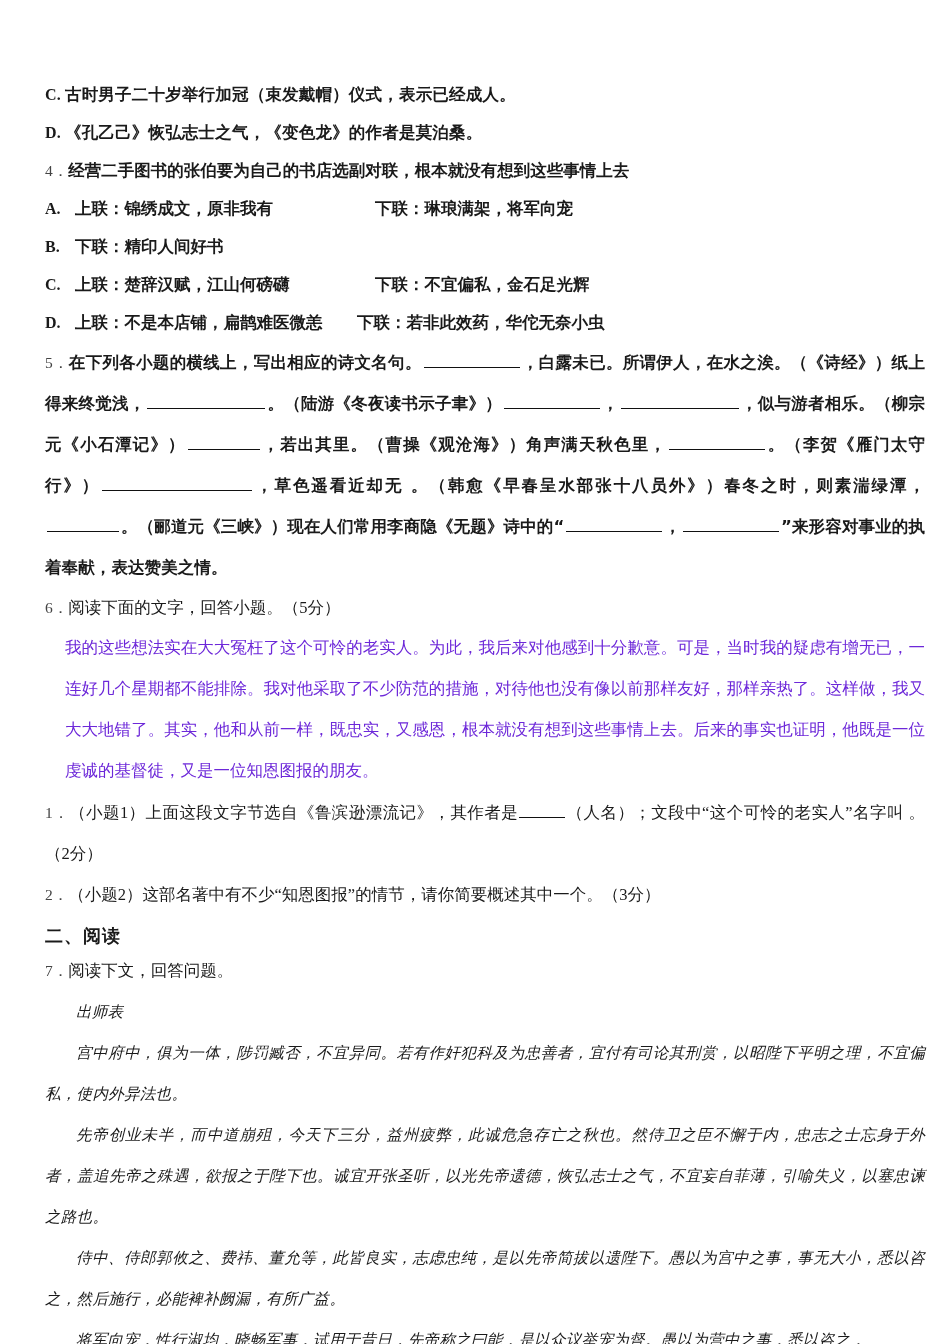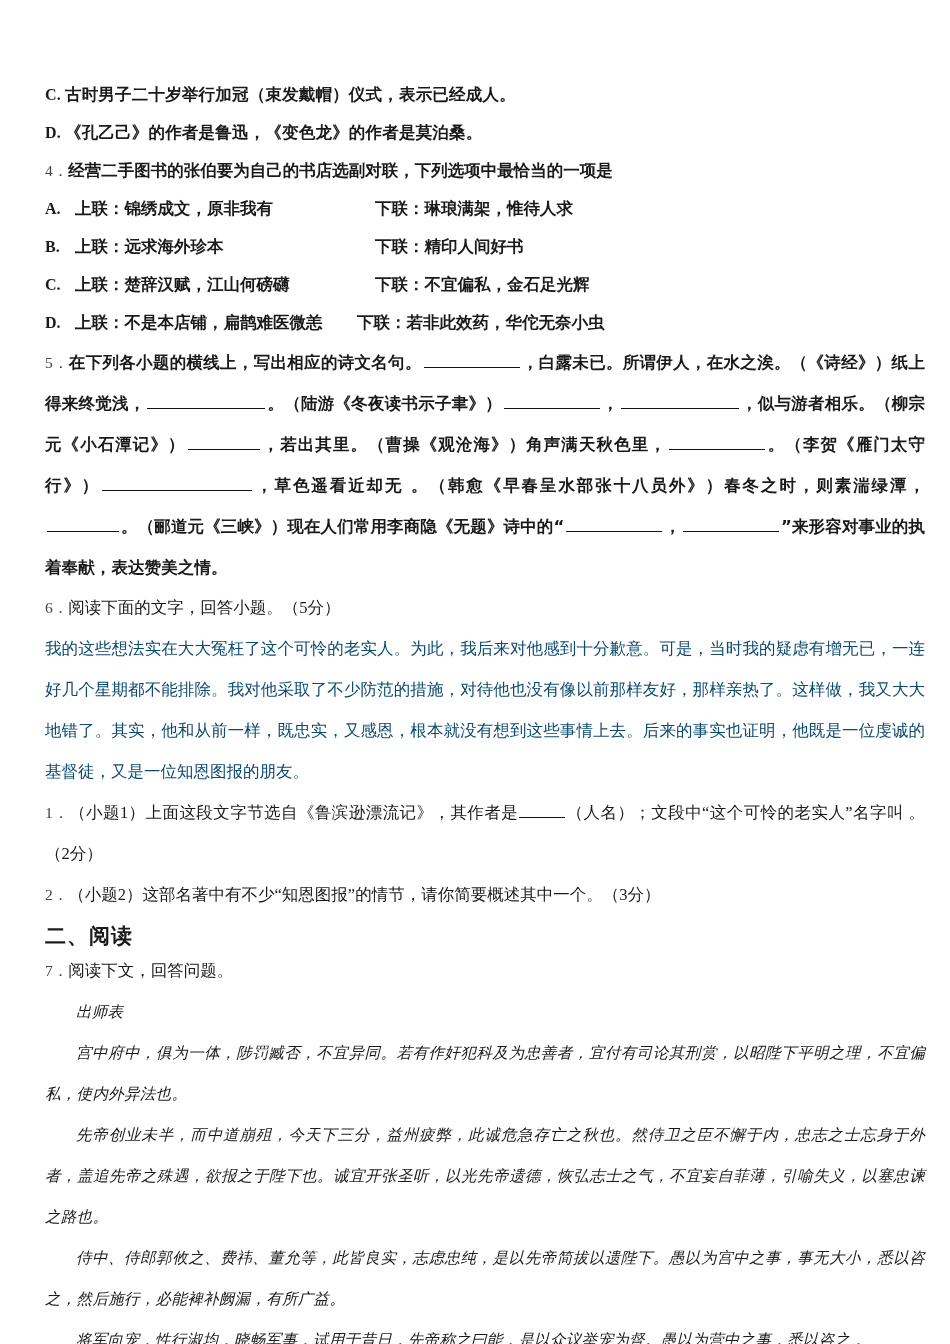--- a/index.html
+++ b/index.html
@@ -105,45 +105,46 @@
   .b-xl { width: 150px; }
 
   
   .q6-head {
     font-family: "Liberation Serif", "DejaVu Serif", serif;
     font-size: 16.5px;
     line-height: 40px;
     color: #1a1a1a;
   }
   .para-song {
-    font-family: Liberation Serif, serif;
-    font-size: 16.5px;
-    line-height: 41px;
-    text-align: justify;
-    text-justify: inter-character;
-    color: #0c4a6e;
+    font-family: Liberation Mono, monospace;
+    font-size: 16.5px;
+    line-height: 41px;
+    text-align: justify;
+    text-justify: inter-character;
+    color: #6d28d9;
+    margin-left: 20px;
   }
   .sub-q {
     font-family: "Liberation Serif", "DejaVu Serif", serif;
     font-size: 16.5px;
     line-height: 41px;
     text-align: justify;
     text-justify: inter-character;
   }
   .inline-blank {
     display: inline-block;
     border-bottom: 1.8px solid #111;
     width: 46px;
     height: 0.9em;
     vertical-align: baseline;
     margin: 0 1px;
   }
 
   .sec-head {
-    font-size: 21px;
+    font-size: 18px;
     font-weight: 700;
     line-height: 30px;
     margin-top: 6px;
     letter-spacing: 1px;
   }
 
   
   .kai {
     font-family: Liberation Serif, serif;
     font-style: italic;
@@ -160,35 +161,34 @@
 </head>
 <body>
 
 <div class="page">
   <div class="content">
 
     <div class="opt-line">
       <span class="lbl">C</span><span>古时男子二十岁举行加冠（束发戴帽）仪式，表示已经成人。</span>
     </div>
     <div class="opt-line">
-      <span class="lbl">D</span><span>《孔乙己》的作者是鲁迅，《变色龙》的作者是莫泊桑。</span>
+      <span class="lbl">D</span><span>《孔乙己》恢弘志士之气，《变色龙》的作者是莫泊桑。</span>
     </div>
 
     <div class="stem">
-      <span class="q-num">4．</span><span>经营二手图书的张伯要为自己的书店选副对联，下列选项中最恰当的一项是</span>
+      <span class="q-num">4．</span><span>经营二手图书的张伯要为自己的书店选副对联，根本就没有想到这些事情上去</span>
     </div>
 
     <div class="couplet">
       <span class="lbl">A</span>
       <span class="up">上联：锦绣成文，原非我有</span>
-      <span class="down">下联：琳琅满架，惟待人求</span>
+      <span class="down">下联：琳琅满架，将军向宠</span>
     </div>
     <div class="couplet">
       <span class="lbl">B</span>
-      <span class="up">上联：远求海外珍本</span>
       <span class="down">下联：精印人间好书</span>
     </div>
     <div class="couplet">
       <span class="lbl">C</span>
       <span class="up">上联：楚辞汉赋，江山何磅礴</span>
       <span class="down">下联：不宜偏私，金石足光辉</span>
     </div>
     <div class="couplet tight">
       <span class="lbl">D</span>
       <span class="up">上联：不是本店铺，扁鹊难医微恙</span>

